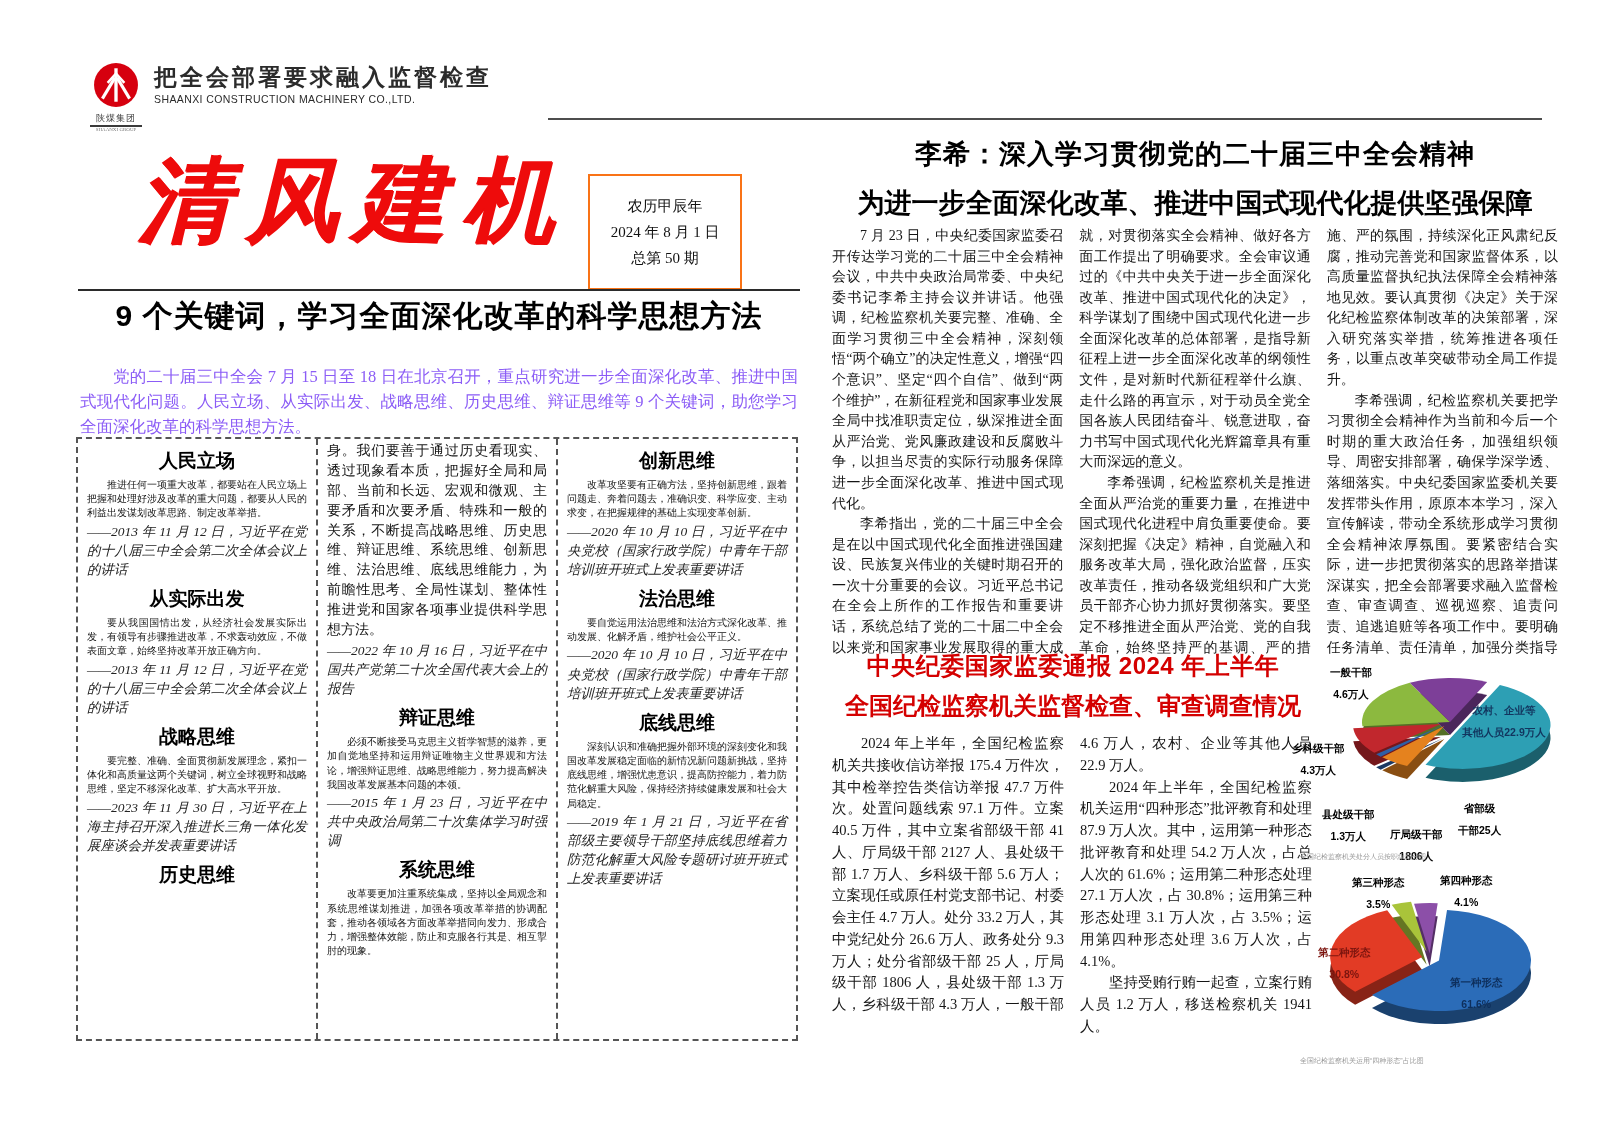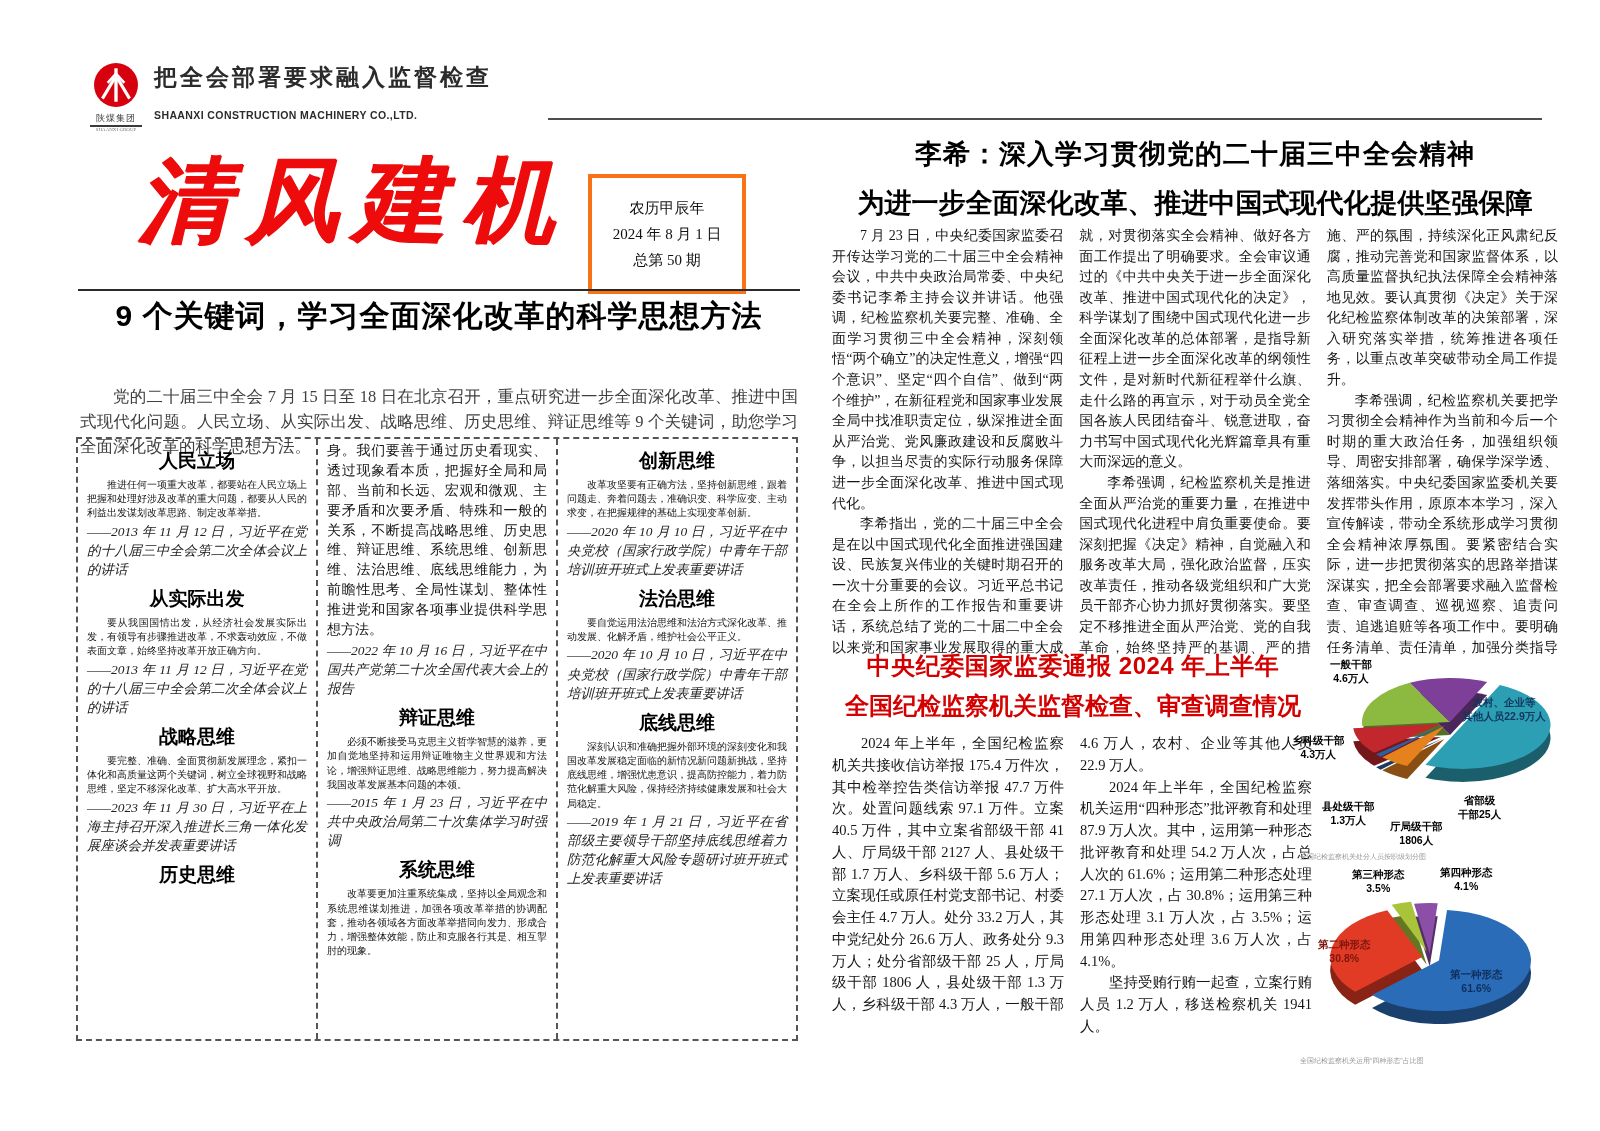--- a/index.html
+++ b/index.html
@@ -5,36 +5,36 @@
   html,body{margin:0;padding:0;}
   body{width:1600px;height:1131px;background:#ffffff;position:relative;overflow:hidden;
        font-family:"Liberation Serif",serif;color:#1a1a1a;}
 
   
   .header{position:absolute;left:90px;top:62px;display:flex;gap:12px;align-items:flex-start;}
   .logo-wrap{width:52px;text-align:center;}
   .logo-cap{font-family:"Liberation Sans",sans-serif;font-size:9px;font-weight:normal;color:#3a3a3a;letter-spacing:1px;border-bottom:2px solid #3a3a3a;}
   .logo-cap-en{font-size:5px;color:#777;letter-spacing:0;}
   .co-cn{font-family:"Liberation Sans",sans-serif;font-size:23px;font-weight:bold;color:#2b2b2b;letter-spacing:3px;}
-  .co-en{font-family:"Liberation Sans",sans-serif;font-size:10.5px;font-weight:bold;color:#2b2b2b;letter-spacing:0.4px;margin-top:16px;}
+  .co-en{font-family:"Liberation Sans",sans-serif;font-size:10.5px;font-weight:normal;color:#2b2b2b;letter-spacing:0.4px;margin-top:0;}
   .top-rule{position:absolute;left:548px;top:118px;width:994px;height:2px;background:#4d4d4d;}
 
   
   .mast-title{position:absolute;left:138px;top:148px;font-family:"DejaVu Serif",serif;
       font-style:italic;font-weight:bold;font-size:92px;line-height:1.15;color:#ee0b0b;letter-spacing:16px;
       text-shadow:1px 1px 0 #ee0b0b;}
-  .date-box{position:absolute;left:588px;top:174px;width:150px;height:112px;border:4px solid #f97316;
+  .date-box{position:absolute;left:588px;top:174px;width:150px;height:112px;border:2px solid #f97316;
       display:flex;flex-direction:column;justify-content:center;align-items:center;gap:7px;font-size:15px;color:#111;}
   .mast-rule{position:absolute;left:78px;top:289px;width:722px;height:2px;background:#2b2b2b;}
 
   
   .a1-headline{position:absolute;left:78px;top:296px;width:722px;text-align:center;
       font-family:"Liberation Sans",sans-serif;font-weight:800;font-size:30px;letter-spacing:1px;color:#000;}
-  .a1-intro{position:absolute;left:80px;top:384px;width:718px;font-size:16.5px;line-height:1.52;
-      text-indent:2em;text-align:justify;color:#404040;}
+  .a1-intro{position:absolute;left:80px;top:364px;width:718px;font-size:16.5px;line-height:1.52;
+      text-indent:2em;text-align:justify;color:#8b5cf6;}
   .a1-box{position:absolute;left:76px;top:437px;width:722px;height:604px;border:2px dashed #555;
       display:flex;box-sizing:border-box;overflow:hidden;}
   .a1-col{flex:1;padding:2px 9px 4px 9px;overflow:hidden;}
   .a1-col + .a1-col{border-left:2px dashed #555;}
   .itm-h{font-family:"Liberation Sans",sans-serif;font-weight:bold;font-size:19px;text-align:center;margin:7px 0 4px 0;color:#000;}
   .itm-p{font-size:10px;line-height:1.42;text-indent:2em;text-align:justify;color:#151515;}
   .itm-pn{font-size:14px;line-height:1.42;text-align:justify;color:#151515;}
   .itm-s{font-size:13.5px;line-height:1.42;font-style:italic;text-align:justify;color:#222;margin:1px 0;}
 
   
@@ -53,21 +53,21 @@
   .a3-h2{font-size:24px;margin-top:8px;}
   .a3-body{position:absolute;left:832px;top:733px;width:480px;height:330px;
       column-count:2;column-gap:16px;overflow:hidden;}
   .a3-body .itm-p{font-size:14.5px;line-height:1.5;}
 
   
   .pie-box{position:absolute;}
   .pie-box svg{position:absolute;left:0;top:0;}
   .plabel{position:absolute;font-family:"Liberation Sans",sans-serif;font-size:10.5px;font-weight:bold;
       line-height:1.3;text-align:center;color:#000;white-space:nowrap;}
-  .plabel span{display:block;}
+  .plabel span{display:block;margin-top:8px;}
   .pie-cap{position:absolute;left:8px;bottom:0;font-size:7px;color:#9a9a9a;font-family:"Liberation Sans",sans-serif;}
 </style>
 </head>
 <body>
 
 <div class="header">
   <div class="logo-wrap">
     <svg width="46" height="46" viewBox="0 0 44 44">
       <circle cx="22" cy="22" r="21" fill="#d6000f"></circle>
       <path d="M22 6 L22 38" stroke="#fff" stroke-width="3.2" fill="none"></path>

